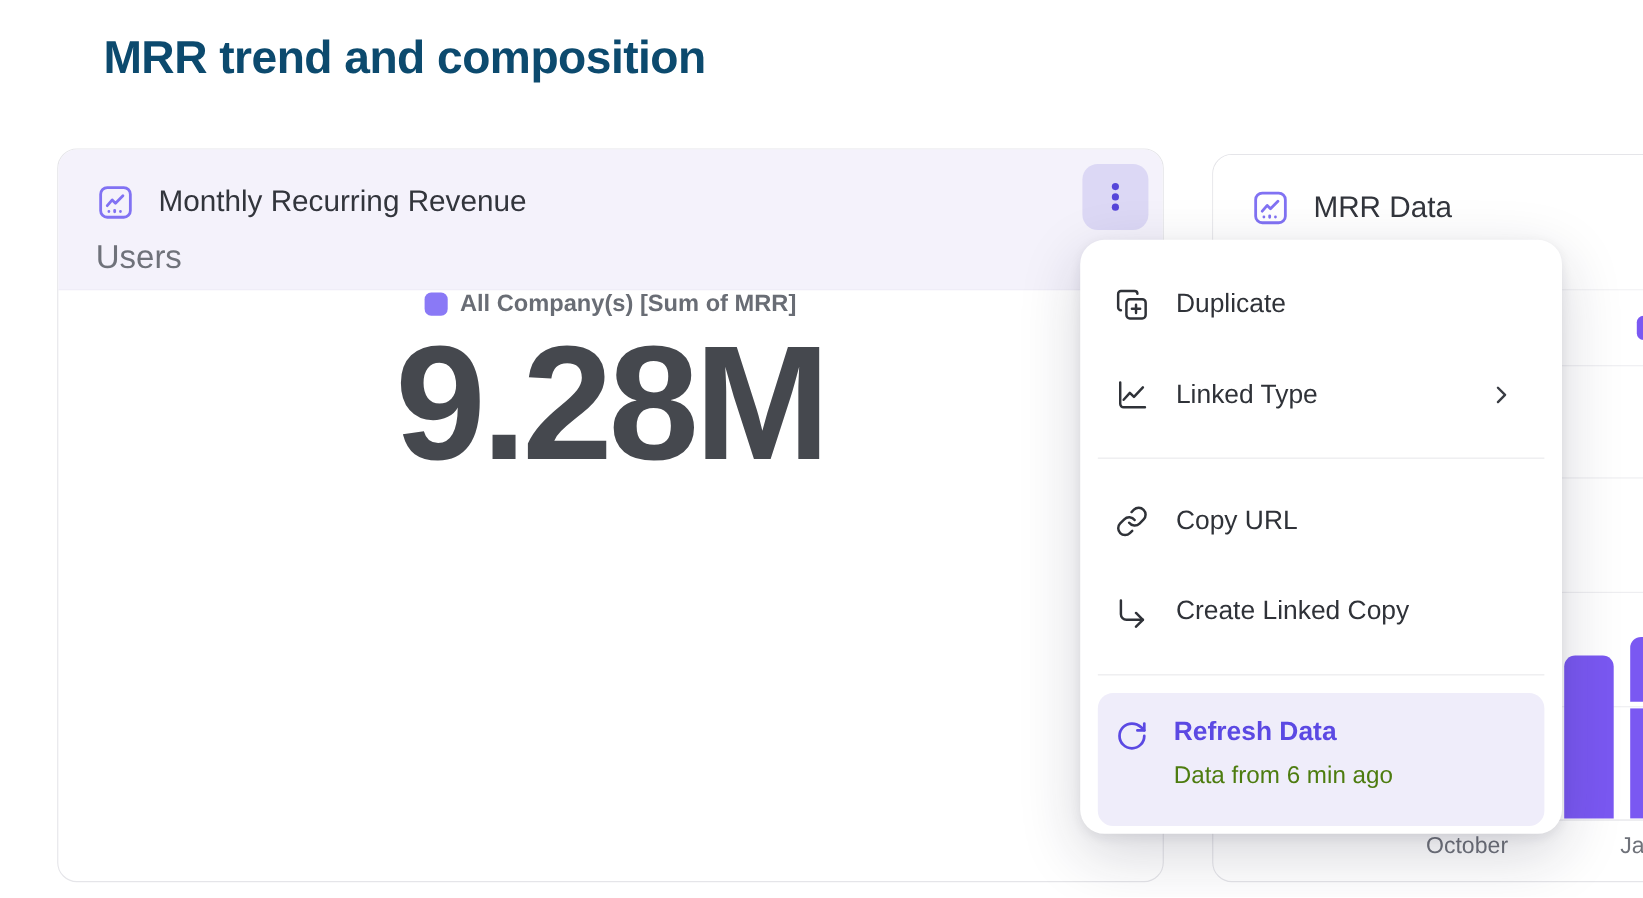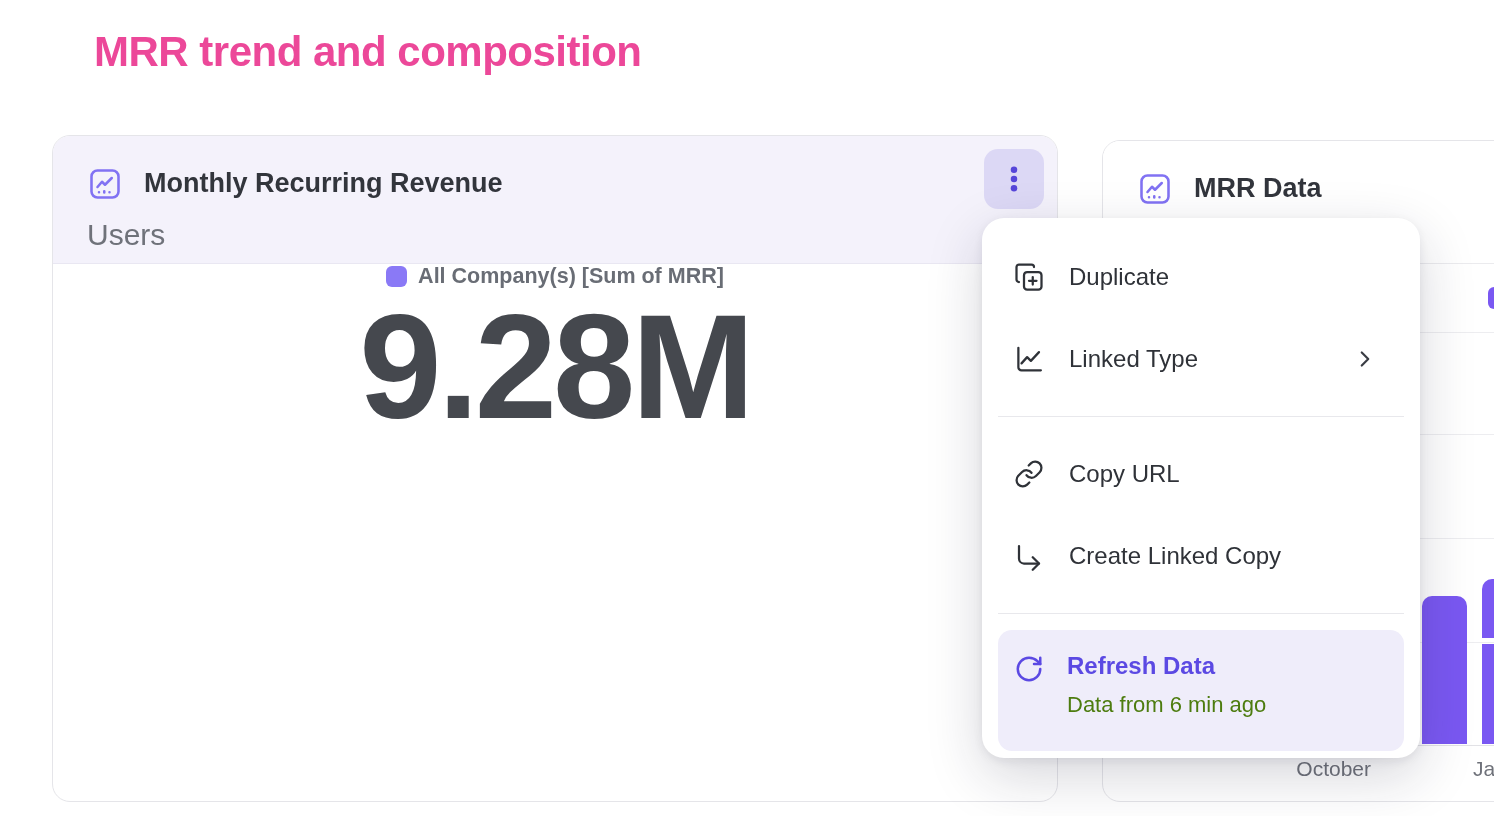--- a/index.html
+++ b/index.html
@@ -8,21 +8,21 @@
     position: relative;
     width: 1494px; height: 816px;
     overflow: hidden;
     background: #fff;
     font-family: "Liberation Sans", "DejaVu Sans", sans-serif;
     color: #33363c;
   }
   .page-title {
     position: absolute; left: 94px; top: 28px;
     font-size: 42px; font-weight: bold; letter-spacing: -0.5px;
-    color: #ec4899;
+    color: #0c4a6e;
   }
 
   
   .card {
     position: absolute;
     background: #fff;
     border: 1px solid #e5e5e9;
     border-radius: 18px;
   }
   .card-left { left: 52px; top: 135px; width: 1006px; height: 667px; }
@@ -32,21 +32,21 @@
     position: absolute; left: 0; top: 0; right: 0;
     border-radius: 17px 17px 0 0;
     border-bottom: 1px solid #e9e7f2;
   }
   .card-left .card-header { height: 128px; background: #f4f2fb; }
   .card-right .card-header { height: 123px; background: #fff; border-bottom-color: #ebebee; }
 
   .chart-card-icon { position: absolute; left: 34px; top: 30px; width: 36px; height: 36px; }
   .card-title {
     position: absolute; left: 91px; top: 32px;
-    font-size: 27px; font-weight: bold; color: #32353c;
+    font-size: 27px; font-weight: normal; color: #32353c;
   }
   .card-subtitle {
     position: absolute; left: 34px; top: 82px;
     font-size: 30px; color: #6f727a;
   }
 
   .kebab-btn {
     position: absolute; left: 931px; top: 13px;
     width: 60px; height: 60px;
     background: #dcd8f5; border: none; border-radius: 14px;

